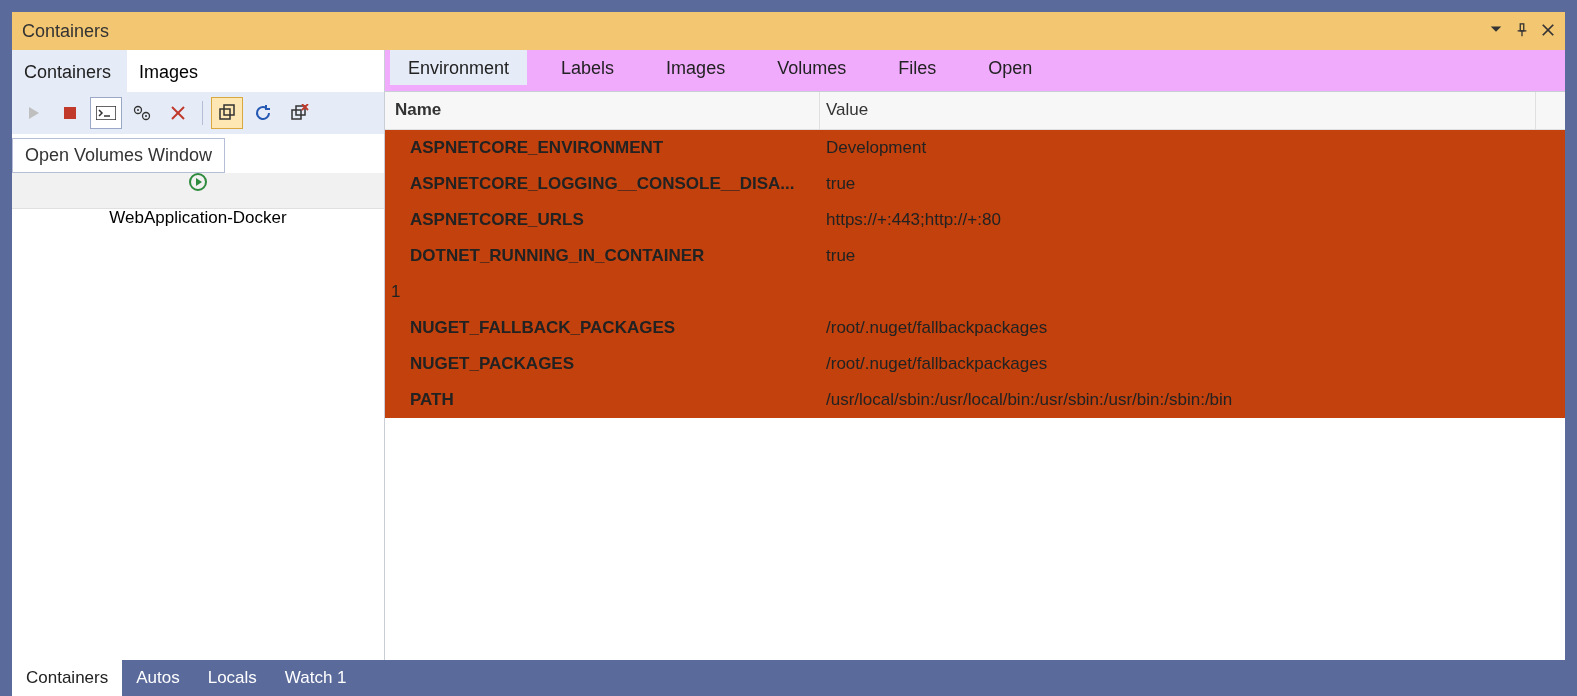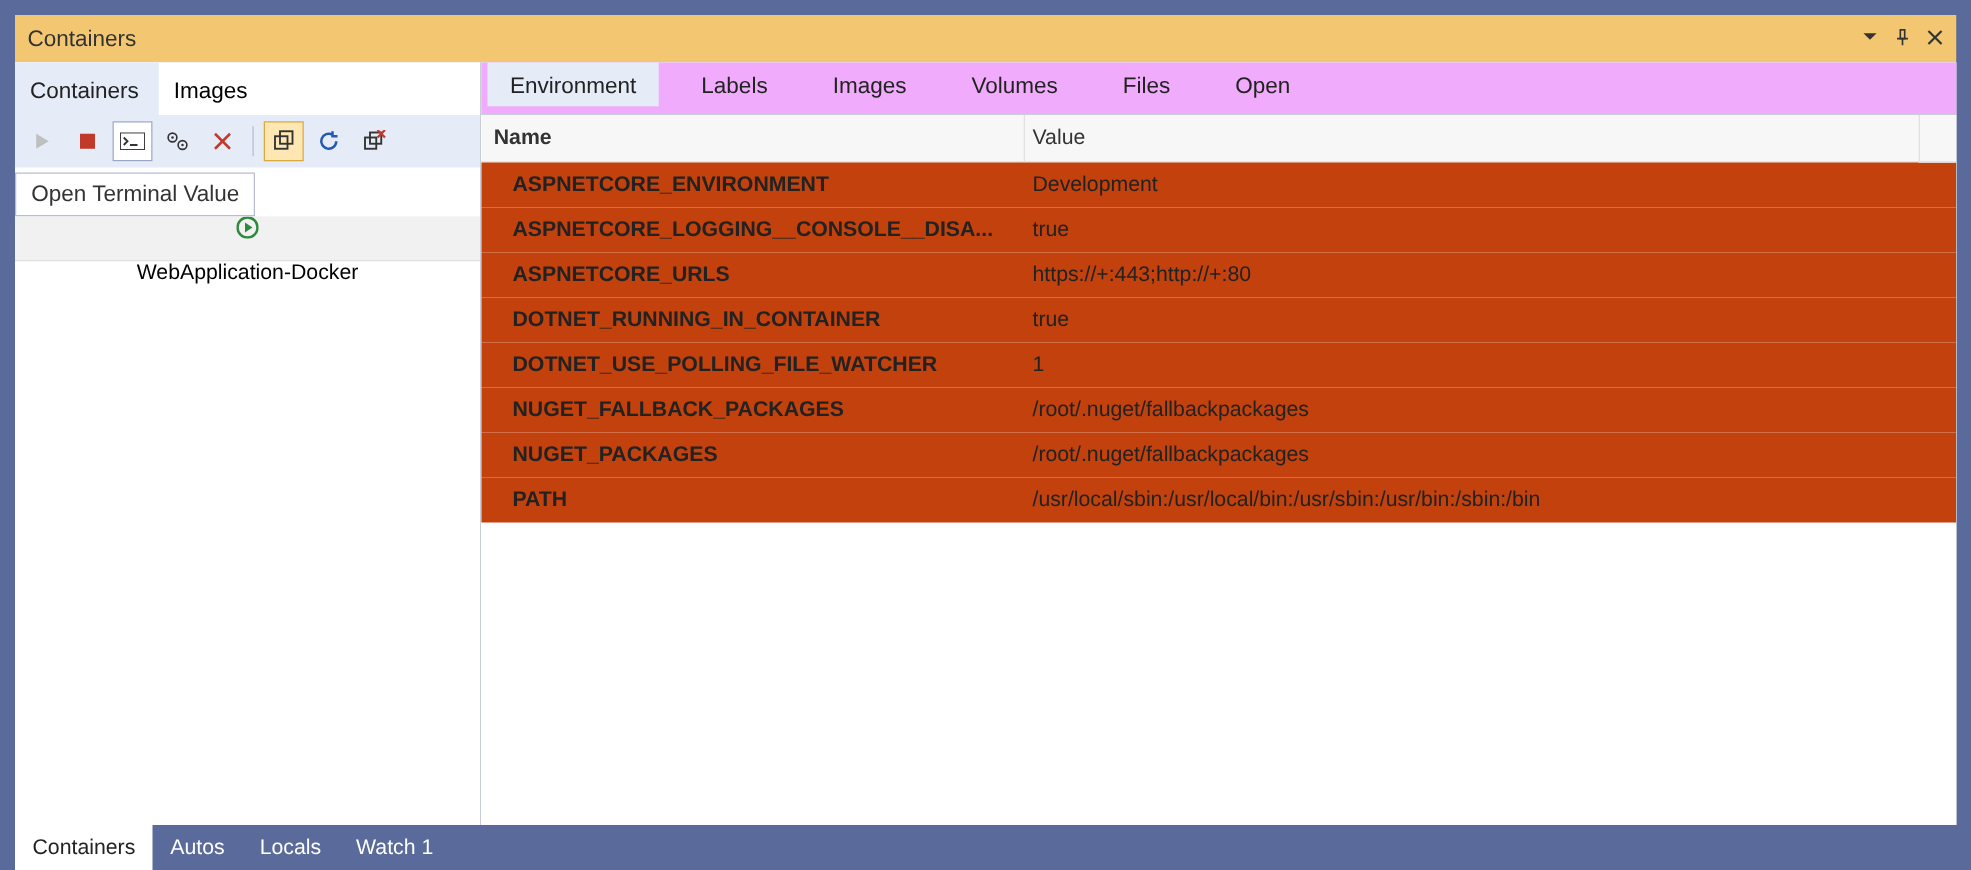--- a/index.html
+++ b/index.html
@@ -270,21 +270,21 @@
         </div>
         <div class="tool-btn">
           <svg width="20" height="18" viewBox="0 0 20 18">
               <rect x="3" y="6" width="9" height="9" fill="none" stroke="#333" stroke-width="1.5"></rect>
               <rect x="7" y="2" width="9" height="9" fill="none" stroke="#333" stroke-width="1.5"></rect>
               <line x1="13" y1="0" x2="19" y2="6" stroke="#c0392b" stroke-width="1.8"></line>
               <line x1="19" y1="0" x2="13" y2="6" stroke="#c0392b" stroke-width="1.8"></line>
             </svg>
         </div>
       </div>
-      <div class="tooltip">Open Terminal Value</div>
+      <div class="tooltip">Open Volumes Window</div>
       <div class="container-list">
         <div class="container-row">
           <span>
             <svg width="18" height="18" viewBox="0 0 18 18">
                 <circle cx="9" cy="9" r="8" fill="none" stroke="#2e8b3d" stroke-width="2"></circle>
                 <path d="M7 5 L13 9 L7 13 Z" fill="#2e8b3d"></path>
               </svg>
           </span>
           <span>WebApplication-Docker</span>
         </div>
@@ -316,21 +316,20 @@
             </div>
             <div class="grid-row">
               <div class="col-name">ASPNETCORE_URLS</div>
               <div class="col-value">https://+:443;http://+:80</div>
             </div>
             <div class="grid-row">
               <div class="col-name">DOTNET_RUNNING_IN_CONTAINER</div>
               <div class="col-value">true</div>
             </div>
             <div class="grid-row">
-              <div class="col-name">DOTNET_USE_POLLING_FILE_WATCHER</div>
               <div class="col-value">1</div>
             </div>
             <div class="grid-row">
               <div class="col-name">NUGET_FALLBACK_PACKAGES</div>
               <div class="col-value">/root/.nuget/fallbackpackages</div>
             </div>
             <div class="grid-row">
               <div class="col-name">NUGET_PACKAGES</div>
               <div class="col-value">/root/.nuget/fallbackpackages</div>
             </div>

